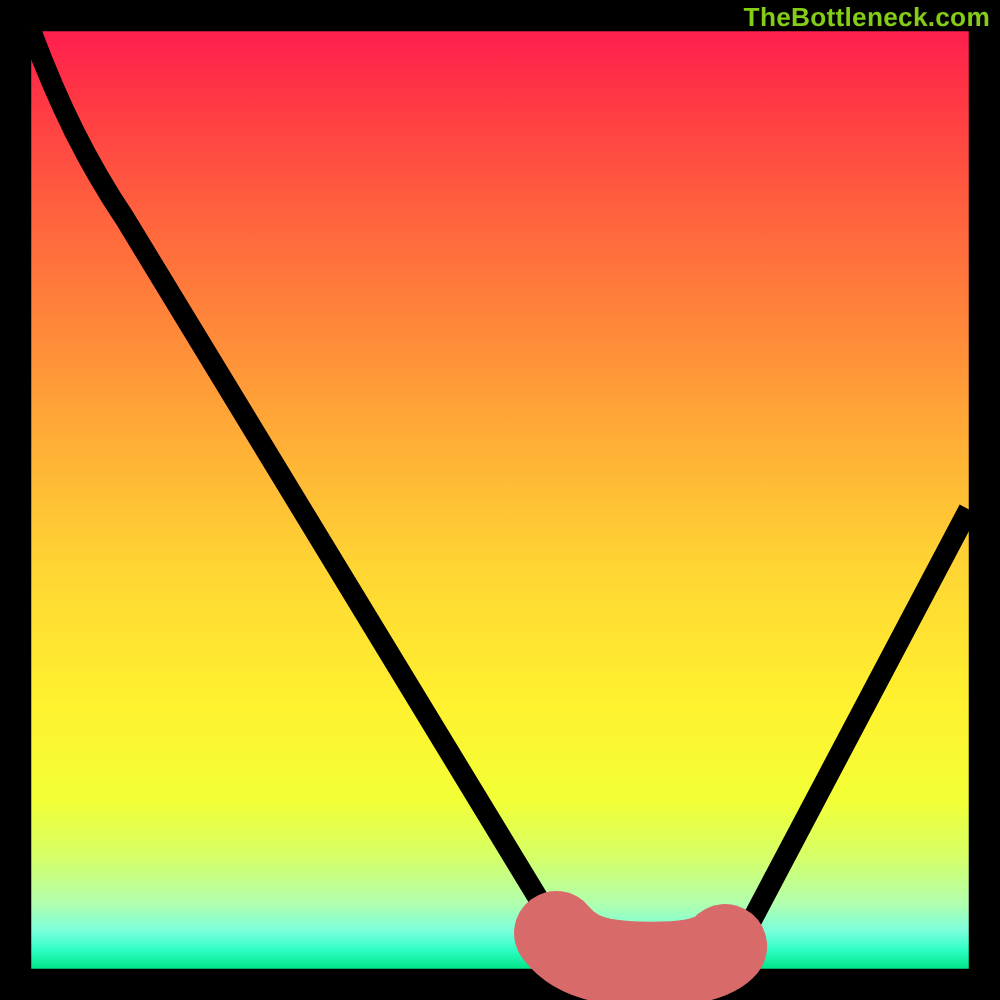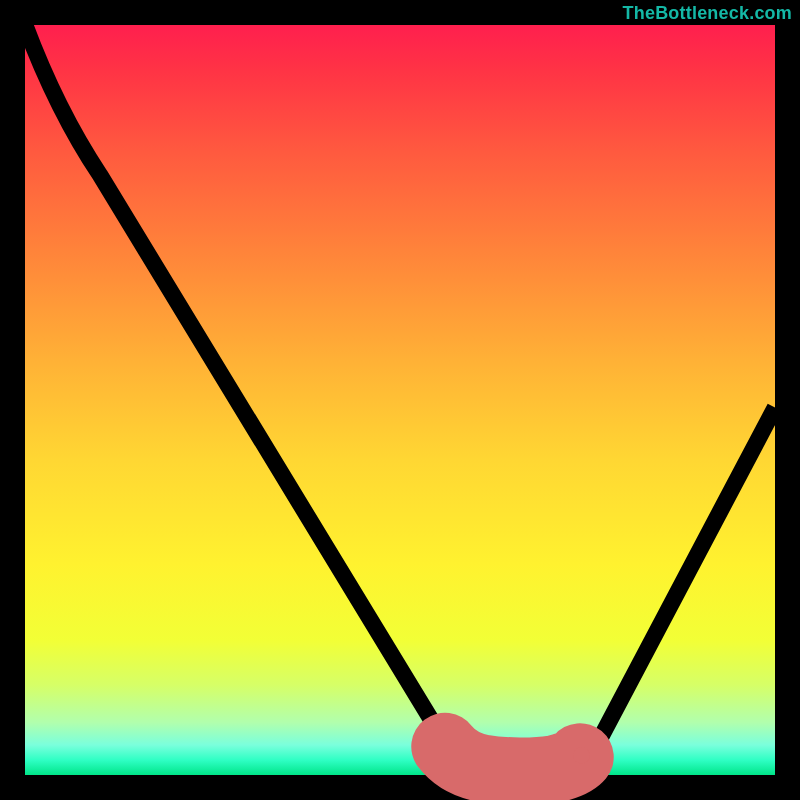--- a/index.html
+++ b/index.html
@@ -47,23 +47,23 @@
     left: 0;
     top: 0;
     width: 750px;
     height: 750px;
     overflow: visible;
   }
   .watermark {
     position: absolute;
     top: 3px;
     right: 8px;
-    font-size: 18px;
+    font-size: 21px;
     font-weight: 600;
-    color: #14b8a6;
+    color: #84cc16;
     letter-spacing: 0.2px;
   }
   .curve {
     fill: none;
     stroke: #000;
     stroke-width: 2.2;
   }
   .band {
     fill: none;
     stroke: #d86a6a;

